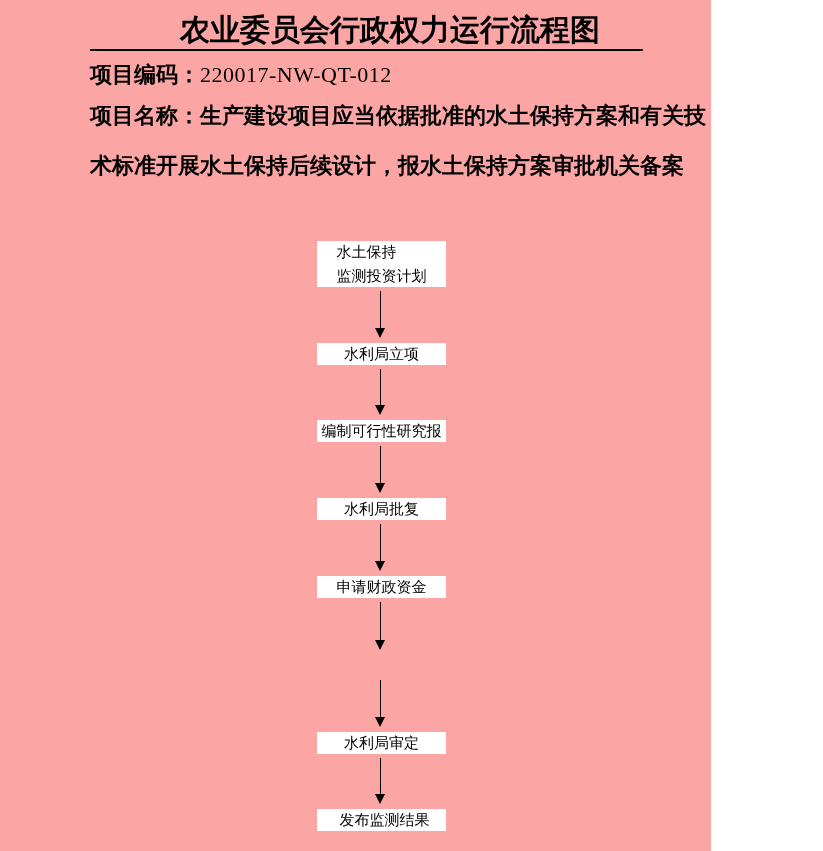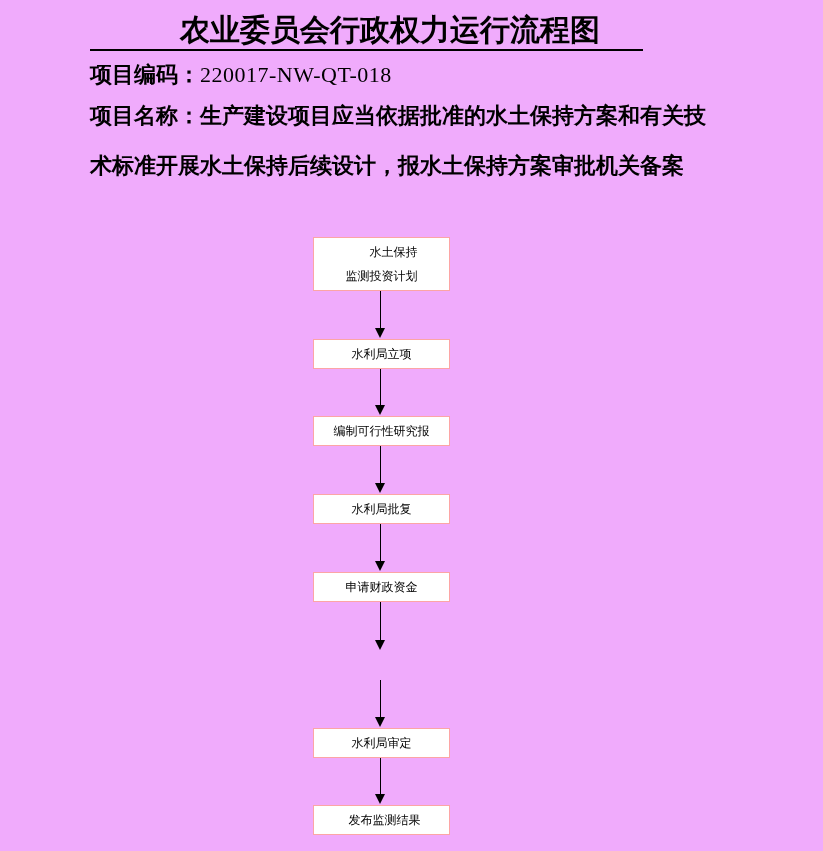--- a/index.html
+++ b/index.html
@@ -1,19 +1,19 @@
 <!DOCTYPE html>
 <html><head>
 <meta charset="utf-8">
 <style>
   html,body{margin:0;padding:0;background:#fff;}
   .page{
     position:relative;
-    width:823px;height:851px;
-    background:#f0abfc;
+    width:711px;height:851px;
+    background:#fca5a5;
     font-family:"Liberation Serif", serif;
     color:#000;
     overflow:hidden;
   }
   .title{
     position:absolute;
     left:0; top:10px; width:780px;
     margin:0;
     text-align:center;
     font-size:30px;
@@ -40,28 +40,28 @@
     font-family:"Liberation Serif", serif;
     letter-spacing:0.5px;
   }
   .meta-code{ top:60px; }
   .meta-name1{ top:101px; }
   .meta-name2{ top:151px; }
 
   .flow-box{
     position:absolute;
     box-sizing:border-box;
-    border:1px solid #fca5a5;
+    border:4px solid #fca5a5;
     background:#fff;
     display:flex;
     align-items:center;
     justify-content:center;
-    text-align:right;
+    text-align:left;
     font-family:"Liberation Sans", sans-serif;
-    font-size:12px;
+    font-size:15px;
     line-height:24px;
     white-space:pre-line;
   }
   .n1{ left:313px; top:237px; width:137px; height:54px; }
   .n2{ left:313px; top:339px; width:137px; height:30px; }
   .n3{ left:313px; top:416px; width:137px; height:30px; }
   .n4{ left:313px; top:494px; width:137px; height:30px; }
   .n5{ left:313px; top:572px; width:137px; height:30px; }
   .n6{ left:234px; top:651px; width:294px; height:29px; white-space:nowrap; }
   .n7{ left:313px; top:728px; width:137px; height:30px; }
@@ -95,21 +95,21 @@
   .a7{ top:758px; height:46px; }
 </style>
 </head>
 <body>
 
 <div class="page">
 
   <h1 class="title">农业委员会行政权力运行流程图</h1>
   <div class="rule"></div>
 
-  <p class="meta meta-code"><span>项目编码：</span><span class="code-val">220017-NW-QT-018</span></p>
+  <p class="meta meta-code"><span>项目编码：</span><span class="code-val">220017-NW-QT-012</span></p>
 
   <p class="meta meta-name1"><span>项目名称：</span><span>生产建设项目应当依据批准的水土保持方案和有关技</span></p>
 
   <p class="meta meta-name2"><span>术标准开展水土保持后续设计，报水土保持方案审批机关备案</span></p>
 
   <div class="flow-box n1">水土保持
 监测投资计划</div>
   <div class="flow-arrow a1">
       <span class="shaft"></span>
       <span class="head"></span>

